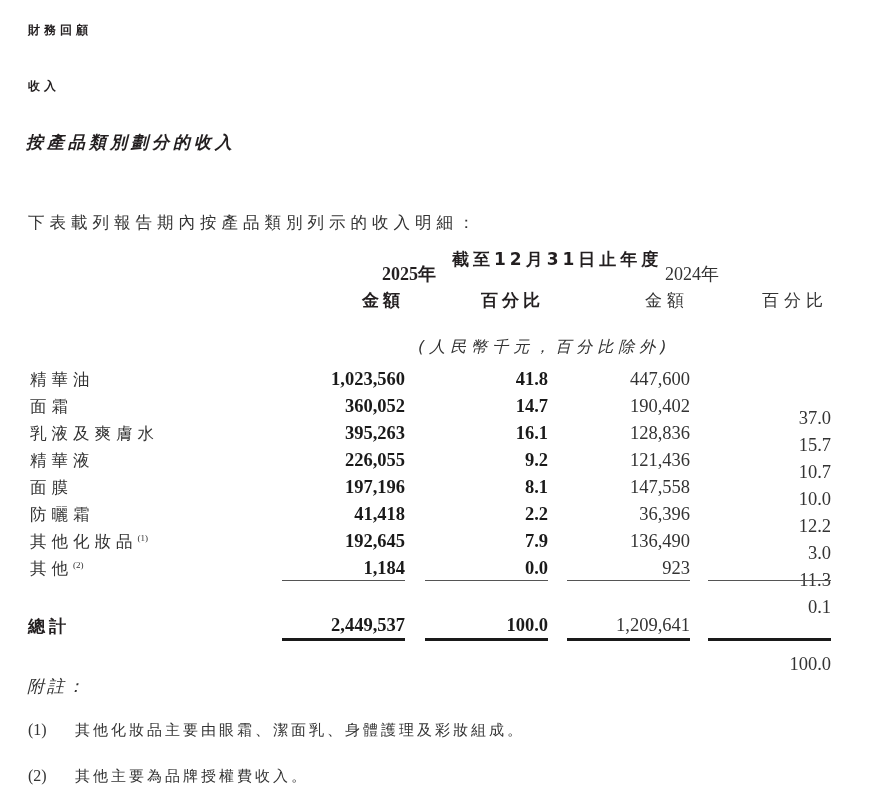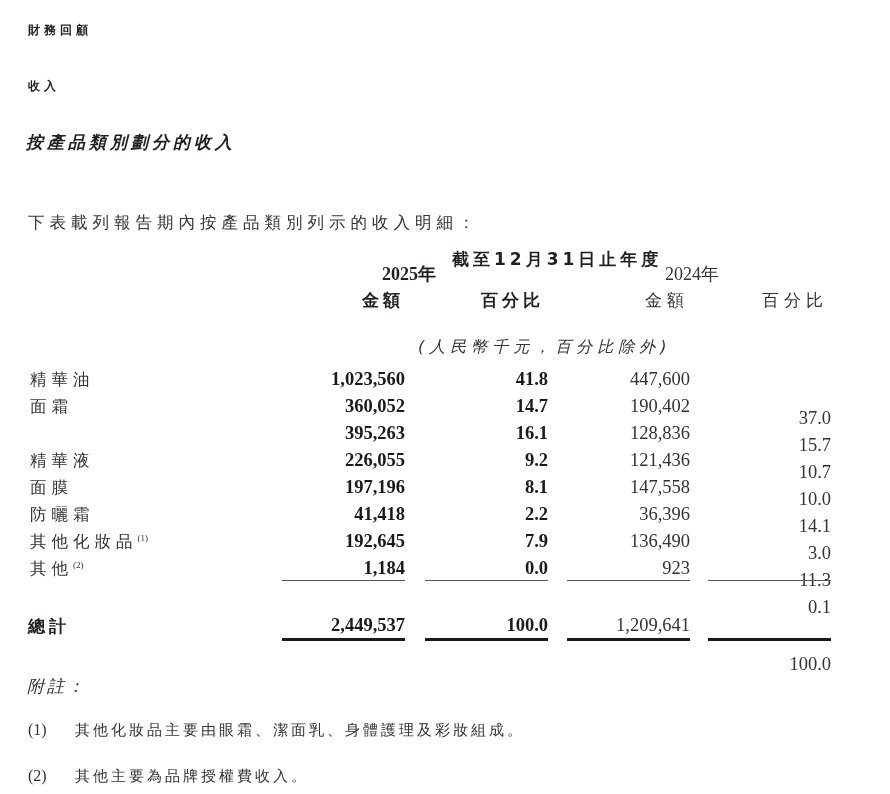--- a/index.html
+++ b/index.html
@@ -96,38 +96,39 @@
     <span class="num r c4">37.0</span>
   </div>
   <div class="row" style="top:396px;">
     <span class="label">面霜</span>
     <span class="num b c1">360,052</span>
     <span class="num b c2">14.7</span>
     <span class="num r c3">190,402</span>
     <span class="num r c4">15.7</span>
   </div>
   <div class="row" style="top:423px;">
+    <span class="label">乳液及爽膚水</span>
     <span class="num b c1">395,263</span>
     <span class="num b c2">16.1</span>
     <span class="num r c3">128,836</span>
     <span class="num r c4">10.7</span>
   </div>
   <div class="row" style="top:450px;">
     <span class="label">精華液</span>
     <span class="num b c1">226,055</span>
     <span class="num b c2">9.2</span>
     <span class="num r c3">121,436</span>
     <span class="num r c4">10.0</span>
   </div>
   <div class="row" style="top:477px;">
     <span class="label">面膜</span>
     <span class="num b c1">197,196</span>
     <span class="num b c2">8.1</span>
     <span class="num r c3">147,558</span>
-    <span class="num r c4">14.1</span>
+    <span class="num r c4">12.2</span>
   </div>
   <div class="row" style="top:504px;">
     <span class="label">防曬霜</span>
     <span class="num b c1">41,418</span>
     <span class="num b c2">2.2</span>
     <span class="num r c3">36,396</span>
     <span class="num r c4">3.0</span>
   </div>
   <div class="row" style="top:531px;">
     <span class="label"><span>其他化妝品</span><sup>(1)</sup></span>

